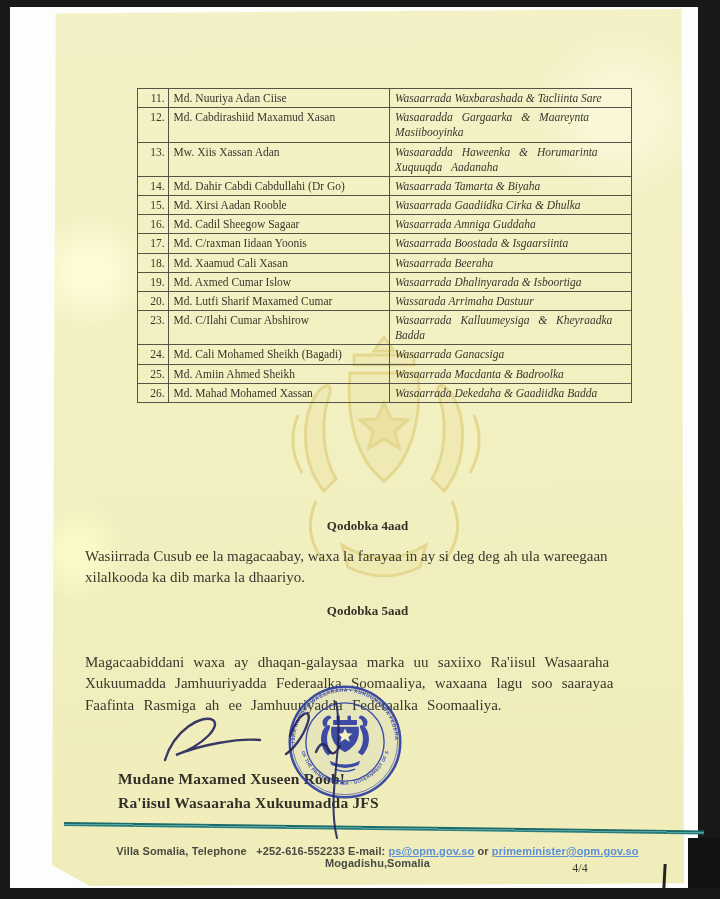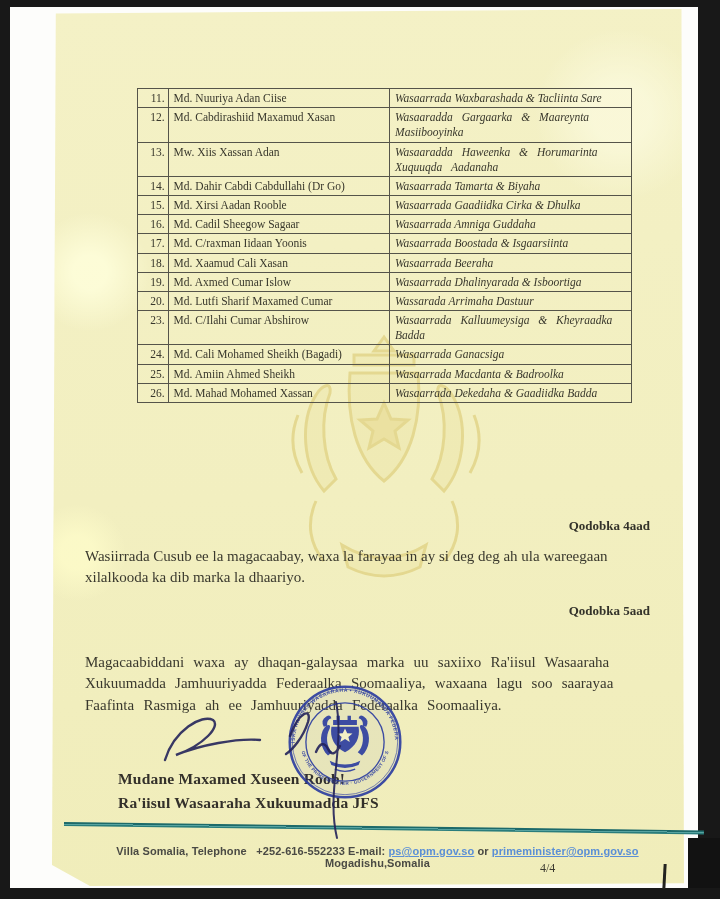--- a/index.html
+++ b/index.html
@@ -23,42 +23,42 @@
 
   
   table.mins{position:absolute;left:137px;top:88px;width:495px;border-collapse:collapse;
              font-size:11.5px;line-height:1.32;color:#38372c;z-index:2;}
   table.mins td{border:1px solid #55544a;padding:2px 5px 1px 5px;vertical-align:top;}
   table.mins td:nth-child(1){width:21px;text-align:right;padding-right:3px;}
   table.mins td:nth-child(2){width:206px;}
   table.mins td:nth-child(3){width:226px;white-space:pre-line;font-style:italic;}
   td.spread{word-spacing:6px;}
 
-  .heading{position:absolute;left:85px;width:565px;text-align:right;font-weight:bold;
+  .heading{position:absolute;left:85px;width:565px;text-align:center;font-weight:bold;
            font-size:13px;color:#33322a;z-index:2;}
   .para{position:absolute;left:85px;width:565px;font-size:15px;line-height:1.42;
         white-space:pre-line;color:#3a392e;z-index:2;}
   .para.spread5{word-spacing:5.5px;}
 
   .signame{position:absolute;left:118px;width:420px;font-weight:bold;font-size:15.5px;
            color:#33302a;letter-spacing:.2px;z-index:2;}
 
   .sealwrap{position:absolute;left:277px;top:674px;width:136px;height:136px;z-index:3;opacity:.92;}
   .sigwrap{position:absolute;left:140px;top:688px;width:240px;height:160px;z-index:4;}
 
   .wm{position:absolute;left:258px;top:295px;width:252px;height:310px;z-index:1;opacity:.55;}
 
   .rule{position:absolute;left:64px;top:822px;width:640px;height:4px;z-index:2;
         background:linear-gradient(180deg,#1d6a6a 0 40%,#57a3a0 40% 65%,#2a7d7c 65% 100%);
         transform:rotate(0.75deg);transform-origin:left center;}
   .footer{position:absolute;left:105px;top:845px;width:545px;text-align:center;z-index:2;
           font-family:"Liberation Sans","DejaVu Sans",sans-serif;font-weight:bold;
           font-size:11px;color:#4a4a44;white-space:pre-wrap;letter-spacing:.1px;}
   .footer a{color:#5b8fd6;text-decoration:underline;}
-  .pageno{position:absolute;left:540px;top:861px;width:80px;text-align:left;
+  .pageno{position:absolute;left:540px;top:861px;width:80px;text-align:center;
           font-size:12px;color:#3c3b30;z-index:2;}
   .penmark{position:absolute;left:663px;top:864px;width:2.5px;height:25px;background:#23231f;
            transform:rotate(3deg);z-index:5;}
 </style>
 </head>
 <body>
 
 <div id="stage">
 
   <div class="bar top"></div>

